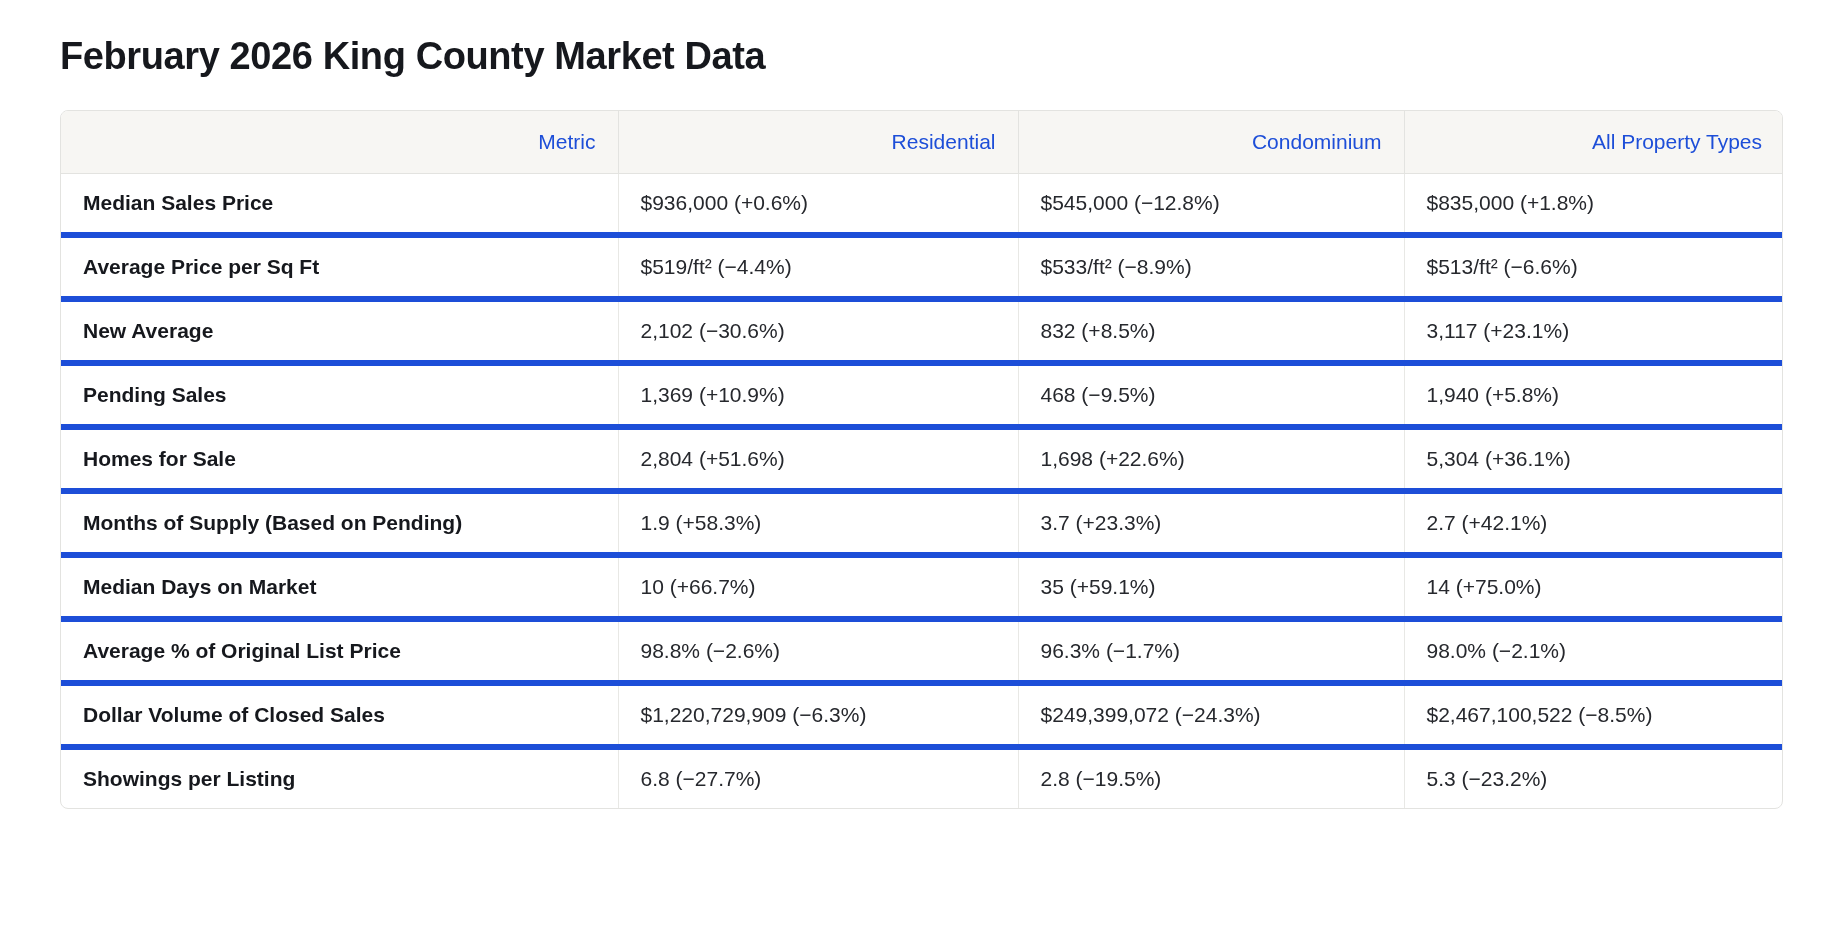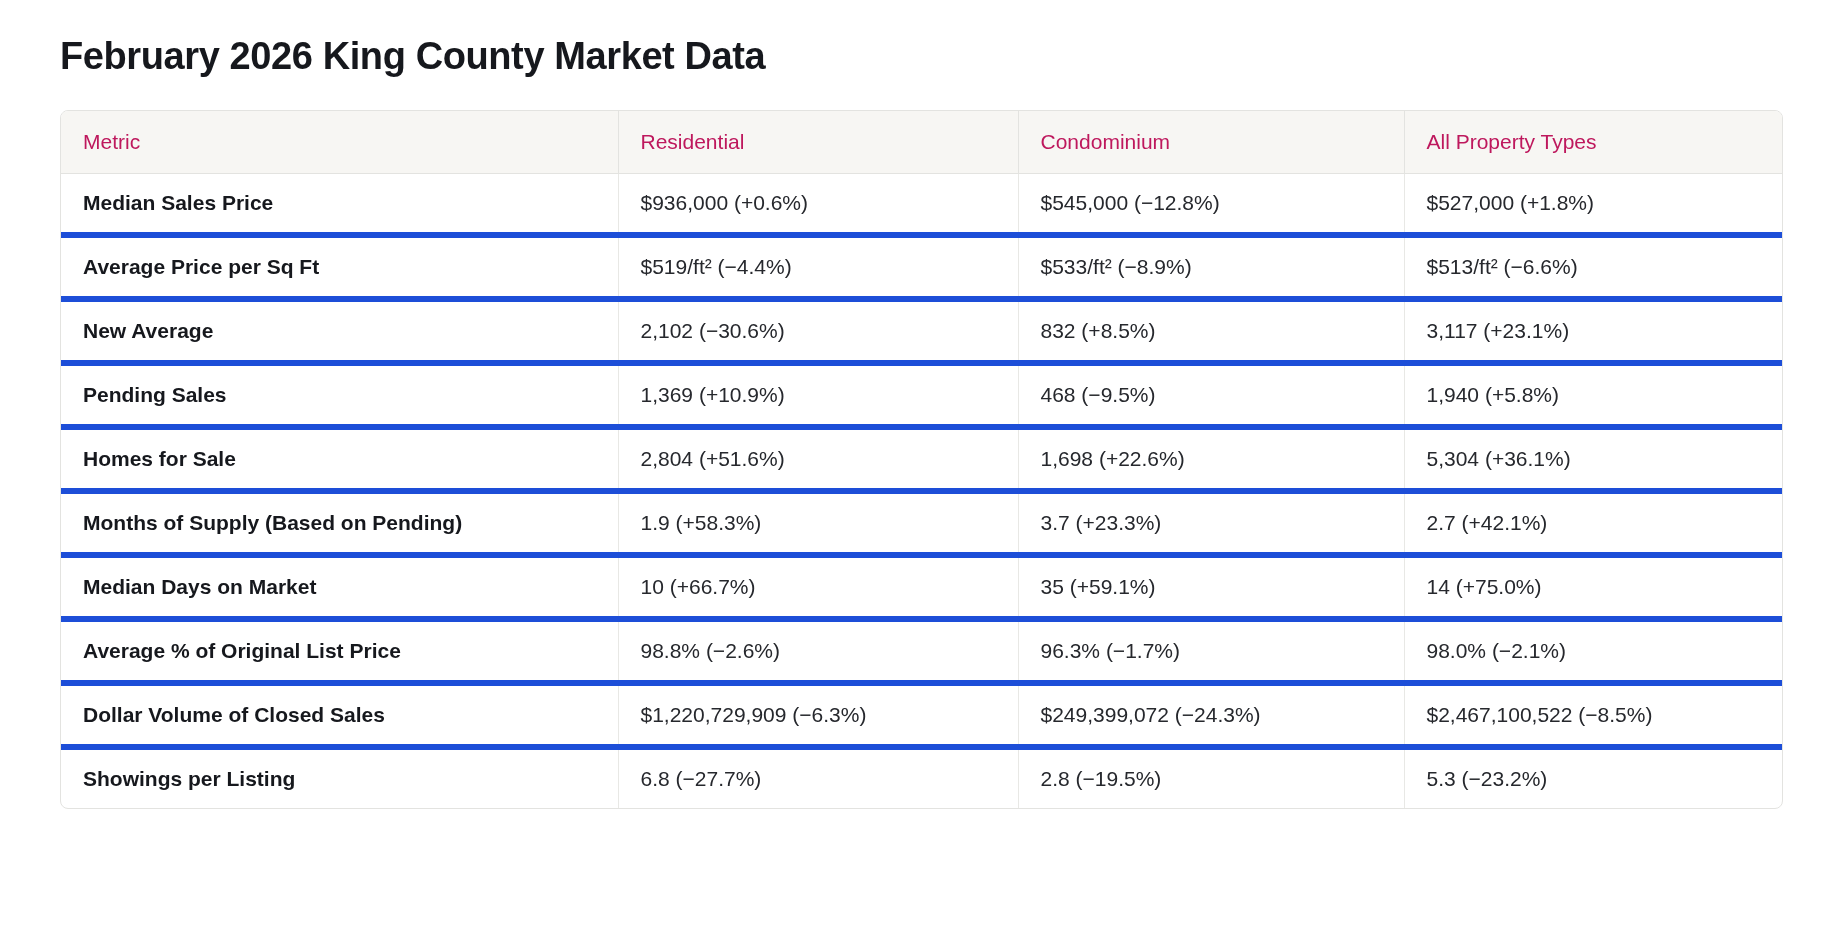--- a/index.html
+++ b/index.html
@@ -39,22 +39,22 @@
     table-layout: fixed;
   }
   table.market-table col.c0 { width: 557px; }
   table.market-table col.c1 { width: 400px; }
   table.market-table col.c2 { width: 386px; }
   table.market-table col.c3 { width: 380px; }
   table.market-table thead th {
     background: #f7f6f3;
     font-size: 21px;
     font-weight: 400;
-    color: #be185d;
-    text-align: left;
+    color: #1d4ed8;
+    text-align: right;
     padding: 19px 22px;
     border-right: 1px solid #e3e3e0;
     border-bottom: 1px solid #e3e3e0;
     box-sizing: border-box;
     white-space: nowrap;
   }
   table.market-table thead th:last-child { border-right: none; }
   table.market-table tbody td {
     font-size: 21px;
     font-weight: 400;
@@ -95,21 +95,21 @@
           <th>Residential</th>
           <th>Condominium</th>
           <th>All Property Types</th>
         </tr>
       </thead>
       <tbody>
         <tr>
           <td class="metric-name">Median Sales Price</td>
           <td>$936,000 (+0.6%)</td>
           <td>$545,000 (−12.8%)</td>
-          <td>$527,000 (+1.8%)</td>
+          <td>$835,000 (+1.8%)</td>
         </tr>
         <tr>
           <td class="metric-name">Average Price per Sq Ft</td>
           <td>$519/ft² (−4.4%)</td>
           <td>$533/ft² (−8.9%)</td>
           <td>$513/ft² (−6.6%)</td>
         </tr>
         <tr>
           <td class="metric-name">New Average</td>
           <td>2,102 (−30.6%)</td>

